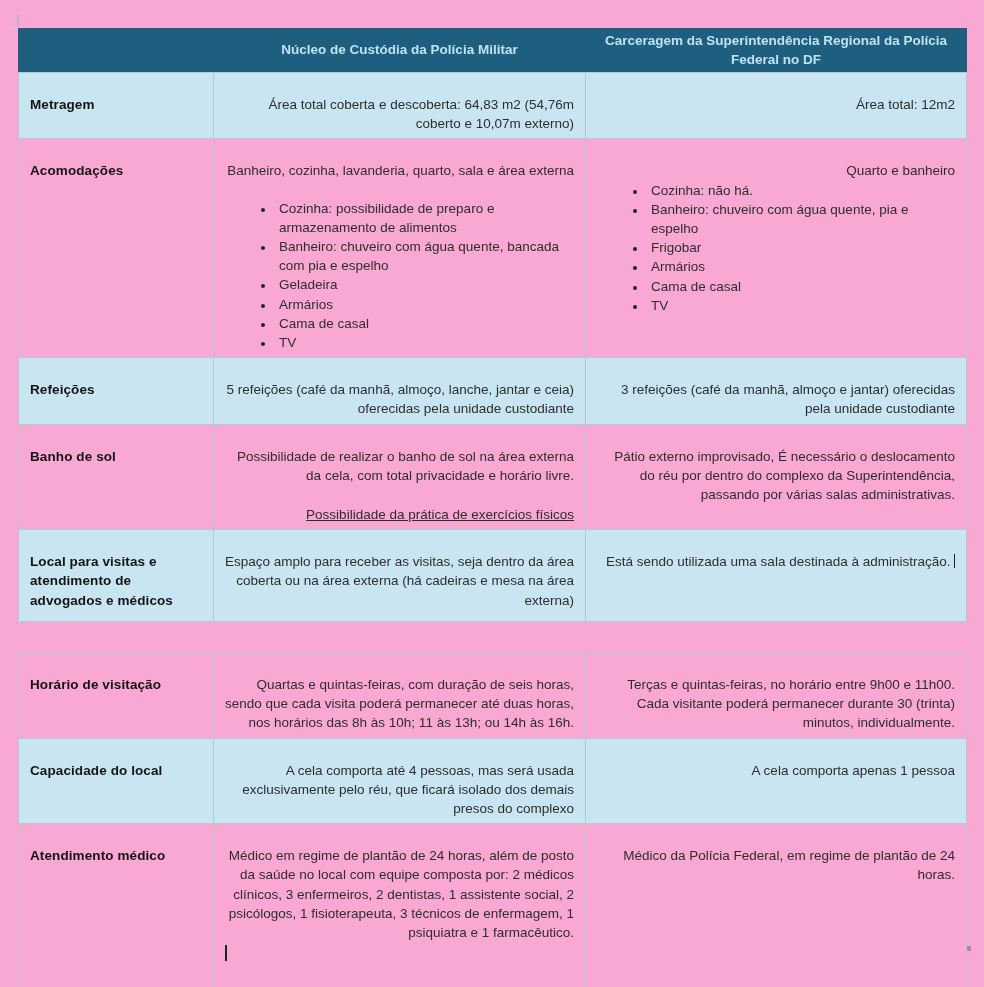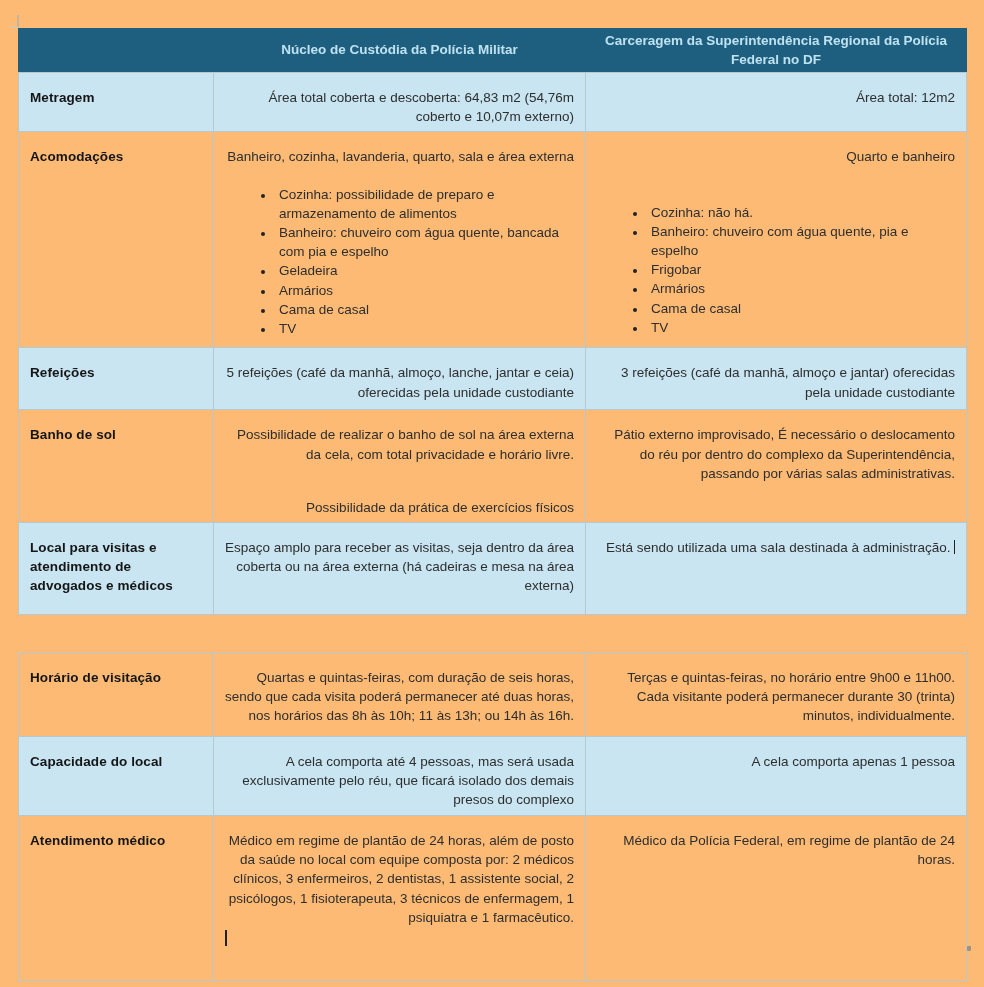--- a/index.html
+++ b/index.html
@@ -4,21 +4,21 @@
 <style>
   html, body { margin: 0; padding: 0; background: #ffffff; }
   body {
     width: 984px; height: 987px;
     font-family: "Liberation Sans", sans-serif;
     -webkit-font-smoothing: antialiased;
   }
   .canvas {
     position: relative;
     width: 984px; height: 987px;
-    background: #fdba74;
+    background: #f9a8d4;
     overflow: hidden;
   }
 
   
   .artifact-tl {
     position: absolute; left: 10px; top: 15px;
     width: 7px; height: 11px;
     border-right: 2px solid #9fb0b6;
     border-bottom: 2px solid #c3ced2;
     opacity: .55;
@@ -39,21 +39,21 @@
   #table-1 { top: 28px; }
   #table-2 { top: 652px; border-radius: 32px; }
 
   col.c1 { width: 195px; }
   col.c2 { width: 372px; }
   col.c3 { width: 381px; }
 
   td, th {
     border: 1.5px solid #b6c9d0;
     vertical-align: top;
-    padding: 15px 11px 5px 11px;
+    padding: 22px 11px 5px 11px;
     font-size: 13.5px;
     line-height: 19.2px;
     color: #2e2e2e;
     overflow-wrap: break-word;
   }
   th {
     background: #1e5f80;
     border-color: #1e5f80;
     border-bottom: 1.5px solid #b6c9d0;
     color: #bfe2f0;
@@ -65,31 +65,31 @@
     line-height: 18.5px;
   }
   tr.alt td { background: #c8e5f1; }
   td.rowlabel {
     font-weight: bold;
     color: #151515;
     letter-spacing: .1px;
   }
 
   p { margin: 0; text-align: right; }
-  .p-gap-2 { margin-top: 34px; }   
+  .p-gap-2 { margin-top: 20px; text-decoration: underline; }   
 
   ul.blist {
     margin: 0;
     padding-left: 50px;
     list-style: disc outside;
   }
   ul.blist li { padding-left: 4px; margin: 0; }
   ul.blist li::marker { color: #222; font-size: 12px; }
   ul.gap-lg { margin-top: 18px; }  
-  ul.gap-xl { margin-top: 36px; }  
+  ul.gap-xl { }  
   li.mt-line { margin-top: 18px; } 
 
   .caret-inline {
     display: inline-block;
     width: 1.5px; height: 14px;
     background: #222;
     margin-left: 3px;
     vertical-align: -2px;
   }
   .caret-block {

